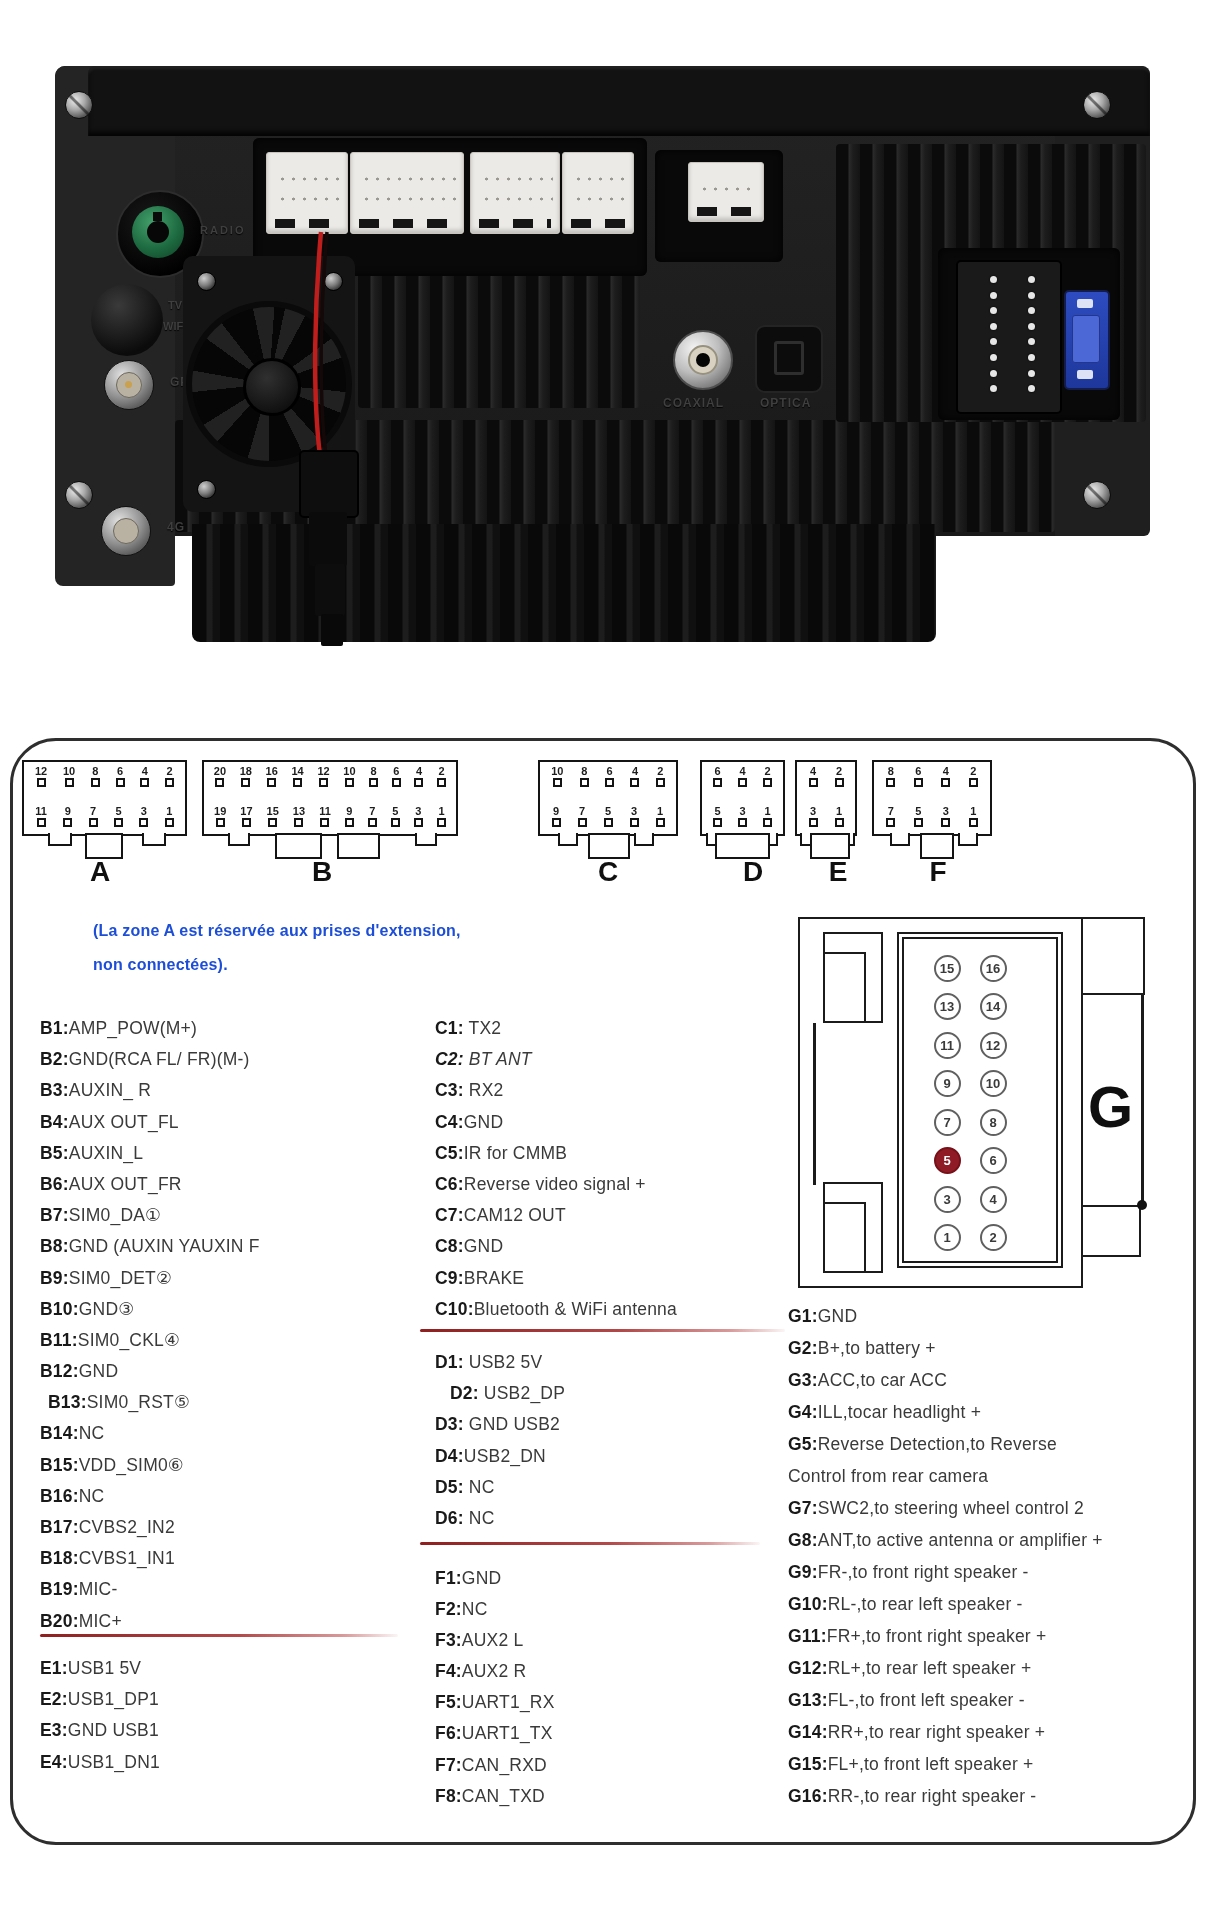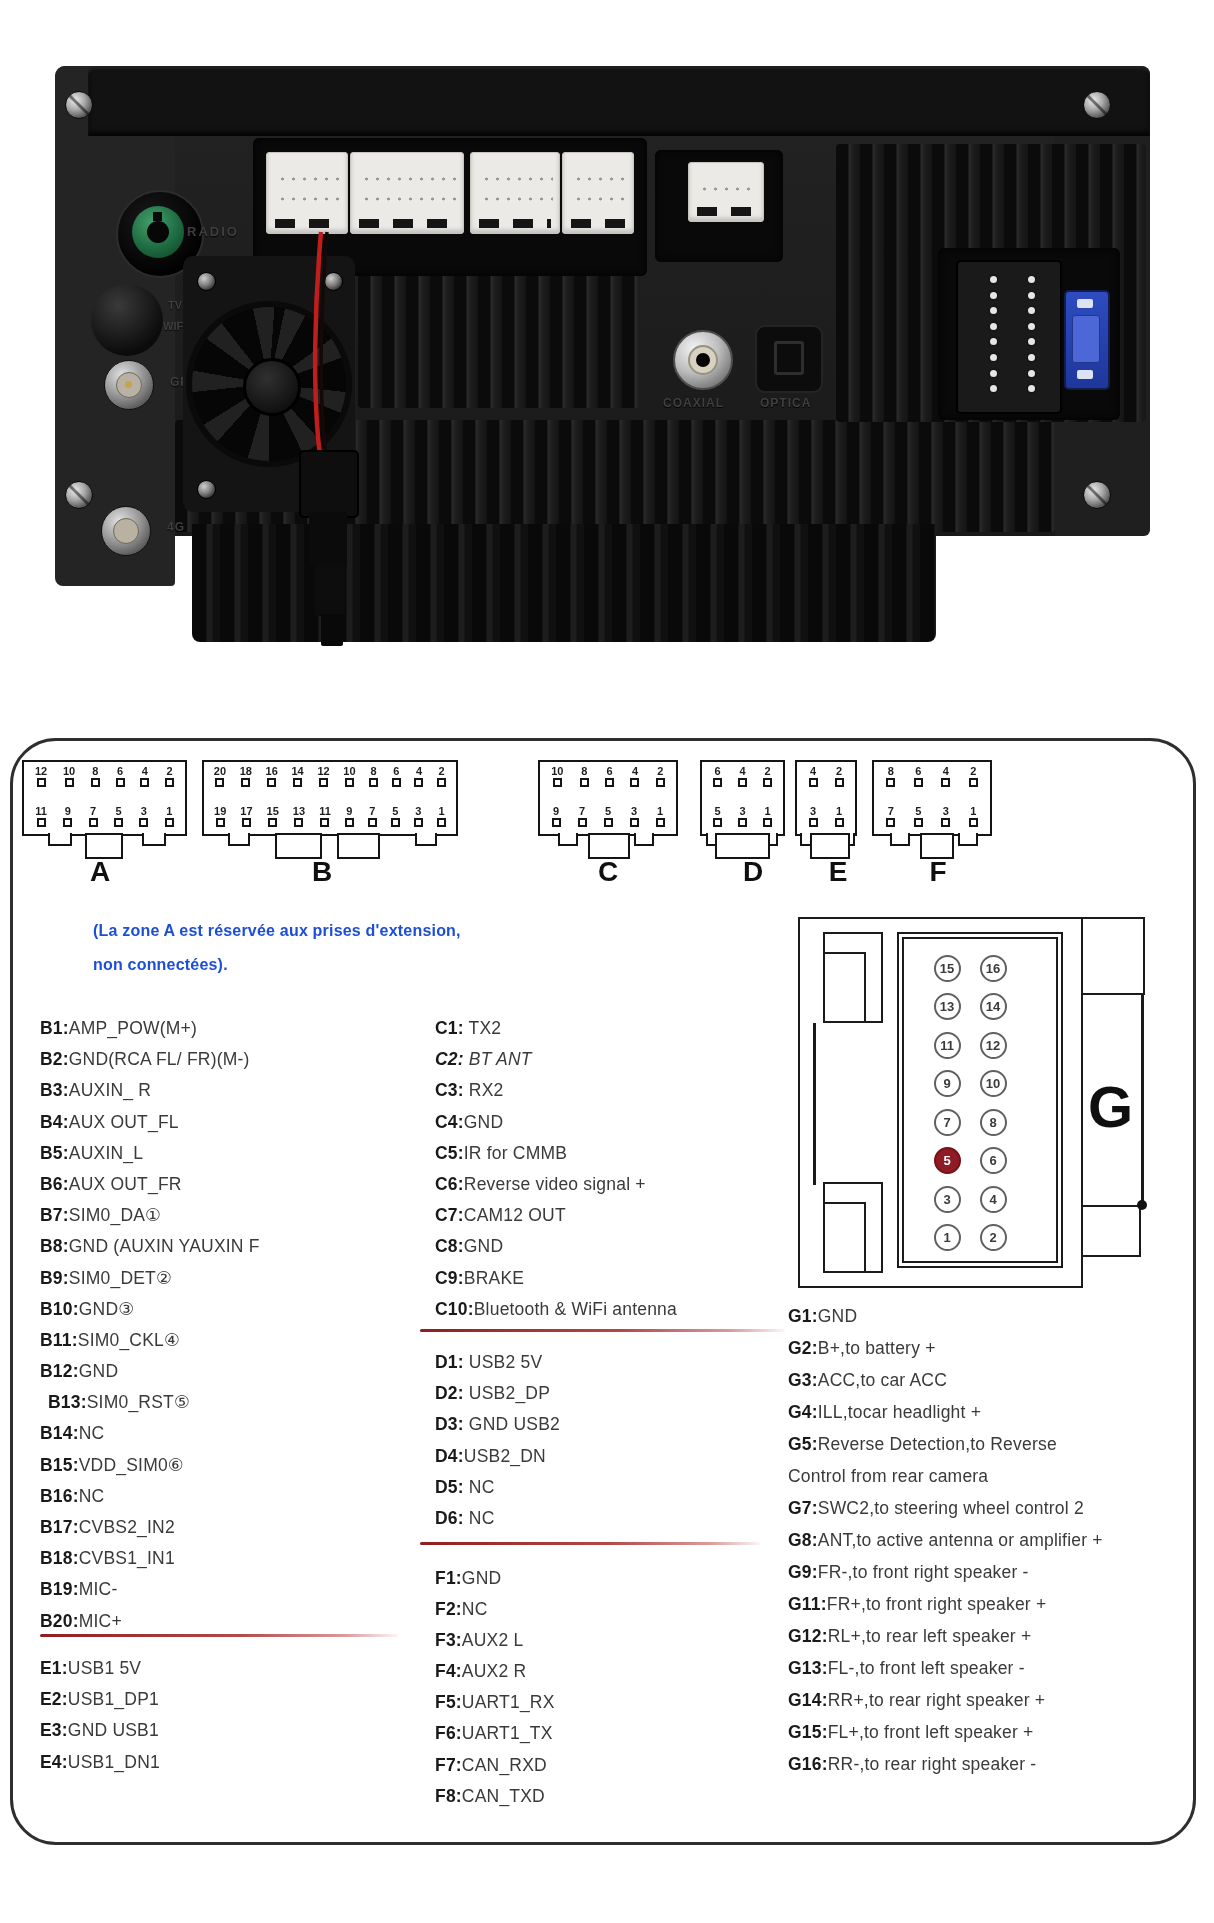--- a/index.html
+++ b/index.html
@@ -96,21 +96,21 @@
       </div>
     <div class="wblock" style="left:688px;top:162px;width:74px;height:58px;">
         <div class="dots"></div>
         <div class="slots"></div>
       </div>
 
     <div class="abs ring" style="left:116px;top:190px;width:84px;height:84px;background:radial-gradient(circle at 40% 35%,#1a1a1a,#000 75%);border:2px solid #2d2d2d;"></div>
     <div class="abs ring" style="left:132px;top:206px;width:52px;height:52px;background:radial-gradient(circle at 40% 32%,#44a06c,#1e6b41 55%,#0d4023);"></div>
     <div class="abs ring" style="left:147px;top:221px;width:22px;height:22px;background:#070707;"></div>
     <div class="abs" style="left:153px;top:212px;width:9px;height:9px;background:#0a0a0a;"></div>
-    <div class="abs lbl-emboss" style="left:187px;top:224px;font-size:13px;letter-spacing:2px;">RADIO</div>
+    <div class="abs lbl-emboss" style="left:200px;top:224px;font-size:11px;letter-spacing:2px;">RADIO</div>
 
     <div class="abs ring" style="left:91px;top:284px;width:72px;height:72px;background:radial-gradient(circle at 38% 30%,#3a3a3a,#0b0b0b 72%);"></div>
     <div class="abs lbl-emboss" style="left:168px;top:299px;font-size:11px;">TV</div>
     <div class="abs lbl-emboss" style="left:163px;top:320px;font-size:11px;">WIFI</div>
 
     <div class="abs ring" style="left:104px;top:360px;width:48px;height:48px;background:radial-gradient(circle at 36% 30%,#e3e3e3,#8f8f8f 50%,#4a4a4a 85%);border:1px solid #111;"></div>
     <div class="abs ring" style="left:116px;top:372px;width:24px;height:24px;background:#b9b2a3;border:1px solid #6e695d;"></div>
     <div class="abs ring" style="left:125px;top:381px;width:7px;height:7px;background:#c9a14f;"></div>
     <div class="abs lbl-emboss" style="left:170px;top:375px;font-size:12px;letter-spacing:1px;">GPS</div>
 
@@ -557,21 +557,21 @@
         <div class="pline" style="height: 31.2px; line-height: 25.584px;"><span class="pid">C4:</span><span>GND</span></div>
         <div class="pline" style="height: 31.2px; line-height: 25.584px;"><span class="pid">C5:</span><span>IR for CMMB</span></div>
         <div class="pline" style="height: 31.2px; line-height: 25.584px;"><span class="pid">C6:</span><span>Reverse video signal +</span></div>
         <div class="pline" style="height: 31.2px; line-height: 25.584px;"><span class="pid">C7:</span><span>CAM12 OUT</span></div>
         <div class="pline" style="height: 31.2px; line-height: 25.584px;"><span class="pid">C8:</span><span>GND</span></div>
         <div class="pline" style="height: 31.2px; line-height: 25.584px;"><span class="pid">C9:</span><span>BRAKE</span></div>
         <div class="pline" style="height: 31.2px; line-height: 25.584px;"><span class="pid">C10:</span><span>Bluetooth &amp; WiFi antenna</span></div>
       </div>
     <div class="plist" id="list-D" style="left:435px;top:1350px;">
         <div class="pline" style="height: 31.2px; line-height: 25.584px;"><span class="pid">D1:</span><span> USB2 5V</span></div>
-        <div class="pline" style="height: 31.2px; line-height: 25.584px;"><span class="pid">D2:</span><span> USB2_DP</span></div>
+        <div class="pline" style="height: 31.2px; line-height: 25.584px; margin-left: 15px;"><span class="pid">D2:</span><span> USB2_DP</span></div>
         <div class="pline" style="height: 31.2px; line-height: 25.584px;"><span class="pid">D3:</span><span> GND USB2</span></div>
         <div class="pline" style="height: 31.2px; line-height: 25.584px;"><span class="pid">D4:</span><span>USB2_DN</span></div>
         <div class="pline" style="height: 31.2px; line-height: 25.584px;"><span class="pid">D5:</span><span> NC</span></div>
         <div class="pline" style="height: 31.2px; line-height: 25.584px;"><span class="pid">D6:</span><span> NC</span></div>
       </div>
     <div class="plist" id="list-F" style="left:435px;top:1566px;">
         <div class="pline" style="height: 31.1px; line-height: 25.502px;"><span class="pid">F1:</span><span>GND</span></div>
         <div class="pline" style="height: 31.1px; line-height: 25.502px;"><span class="pid">F2:</span><span>NC</span></div>
         <div class="pline" style="height: 31.1px; line-height: 25.502px;"><span class="pid">F3:</span><span>AUX2 L</span></div>
         <div class="pline" style="height: 31.1px; line-height: 25.502px;"><span class="pid">F4:</span><span>AUX2 R</span></div>
@@ -583,20 +583,21 @@
     <div class="plist" id="list-G" style="left:788px;top:1303px;">
         <div class="pline" style="height: 32px; line-height: 26.24px;"><span class="pid">G1:</span><span>GND</span></div>
         <div class="pline" style="height: 32px; line-height: 26.24px;"><span class="pid">G2:</span><span>B+,to battery +</span></div>
         <div class="pline" style="height: 32px; line-height: 26.24px;"><span class="pid">G3:</span><span>ACC,to car ACC</span></div>
         <div class="pline" style="height: 32px; line-height: 26.24px;"><span class="pid">G4:</span><span>ILL,tocar headlight +</span></div>
         <div class="pline" style="height: 32px; line-height: 26.24px;"><span class="pid">G5:</span><span>Reverse Detection,to Reverse</span></div>
         <div class="pline" style="height: 32px; line-height: 26.24px;"><span>Control from rear camera</span></div>
         <div class="pline" style="height: 32px; line-height: 26.24px;"><span class="pid">G7:</span><span>SWC2,to steering wheel control 2</span></div>
         <div class="pline" style="height: 32px; line-height: 26.24px;"><span class="pid">G8:</span><span>ANT,to active antenna or amplifier +</span></div>
         <div class="pline" style="height: 32px; line-height: 26.24px;"><span class="pid">G9:</span><span>FR-,to front right speaker -</span></div>
+        <div class="pline" style="height: 32px; line-height: 26.24px;"><span class="pid">G10:</span><span>RL-,to rear left speaker -</span></div>
         <div class="pline" style="height: 32px; line-height: 26.24px;"><span class="pid">G11:</span><span>FR+,to front right speaker +</span></div>
         <div class="pline" style="height: 32px; line-height: 26.24px;"><span class="pid">G12:</span><span>RL+,to rear left speaker +</span></div>
         <div class="pline" style="height: 32px; line-height: 26.24px;"><span class="pid">G13:</span><span>FL-,to front left speaker -</span></div>
         <div class="pline" style="height: 32px; line-height: 26.24px;"><span class="pid">G14:</span><span>RR+,to rear right speaker +</span></div>
         <div class="pline" style="height: 32px; line-height: 26.24px;"><span class="pid">G15:</span><span>FL+,to front left speaker +</span></div>
         <div class="pline" style="height: 32px; line-height: 26.24px;"><span class="pid">G16:</span><span>RR-,to rear right speaker -</span></div>
       </div>
 
     <div class="divider" style="left:40px;top:1634px;width:358px;"></div>
     <div class="divider" style="left:420px;top:1329px;width:365px;"></div>

